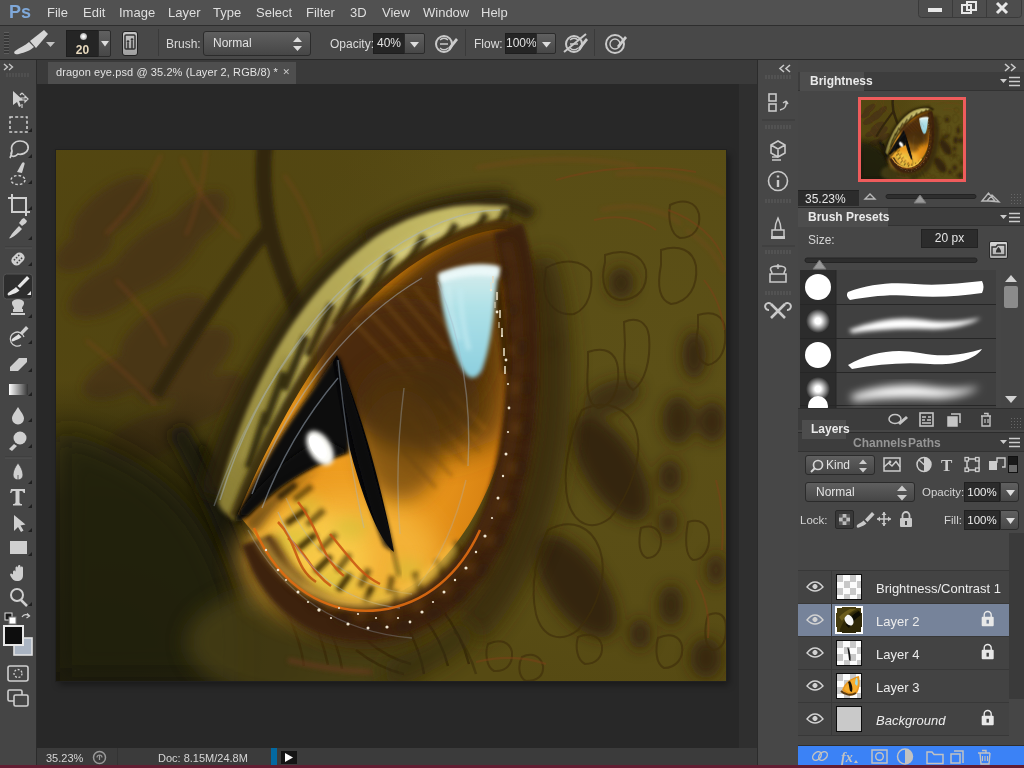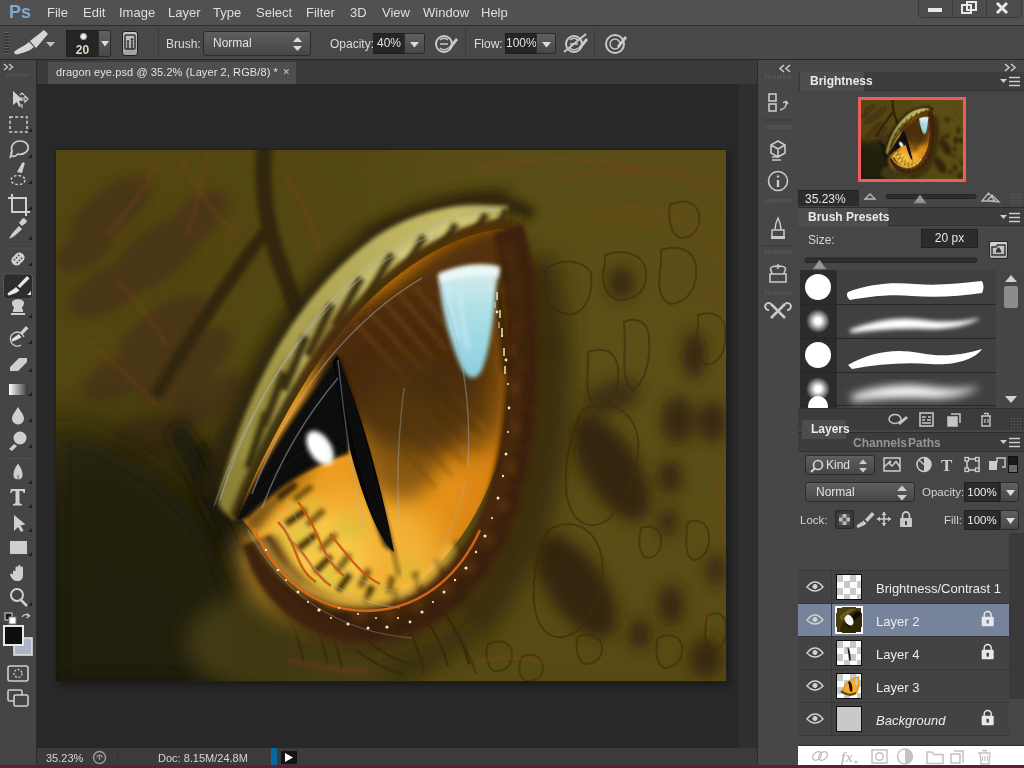--- a/index.html
+++ b/index.html
@@ -945,21 +945,21 @@
   </div>
   <div class="abs" style="left:38px;top:136px;width:26px;height:26px;border:1px solid #0d0d0d;background:#c9c9c9;"></div>
   <div class="abs" style="left:78px;top:11px;">Brightness/Contrast 1</div>
   <div class="abs" style="left:78px;top:44px;">Layer 2</div>
   <div class="abs" style="left:78px;top:77px;">Layer 4</div>
   <div class="abs" style="left:78px;top:110px;">Layer 3</div>
   <div class="abs" style="left:78px;top:143px;font-style:italic;">Background</div>
  </div>
  <div class="abs" style="left:211px;top:473px;width:15px;height:166px;background:#3a3a3a;"></div>
 
- <div class="abs" style="left:0px;top:685px;width:226px;height:23px;background:#ffffff;border-top:1px solid #2e2e2e;">
+ <div class="abs" style="left:0px;top:685px;width:226px;height:23px;background:#3b82f6;border-top:1px solid #2e2e2e;">
   <svg width="226" height="22" viewBox="0 0 226 22">
    <g stroke="#c2c2c2" fill="none" stroke-width="1.5">
     <ellipse cx="19" cy="10" rx="5" ry="3.5" transform="rotate(-45 19 10)"></ellipse>
     <ellipse cx="25" cy="10" rx="5" ry="3.5" transform="rotate(-45 25 10)"></ellipse>
     <text x="43" y="16" font-size="14" font-style="italic" font-weight="bold" fill="#c2c2c2" stroke="none" font-family="Liberation Serif">fx</text>
     <path d="M56 17 l4 0 l-2 -3 z" fill="#c2c2c2" stroke="none"></path>
     <rect x="74" y="4" width="15" height="13"></rect>
     <circle cx="81.5" cy="10.5" r="3.8"></circle>
     <circle cx="107" cy="10.5" r="7.5"></circle>
     <path d="M107 3 a7.5 7.5 0 0 1 0 15 z" fill="#c2c2c2" stroke="none"></path>

